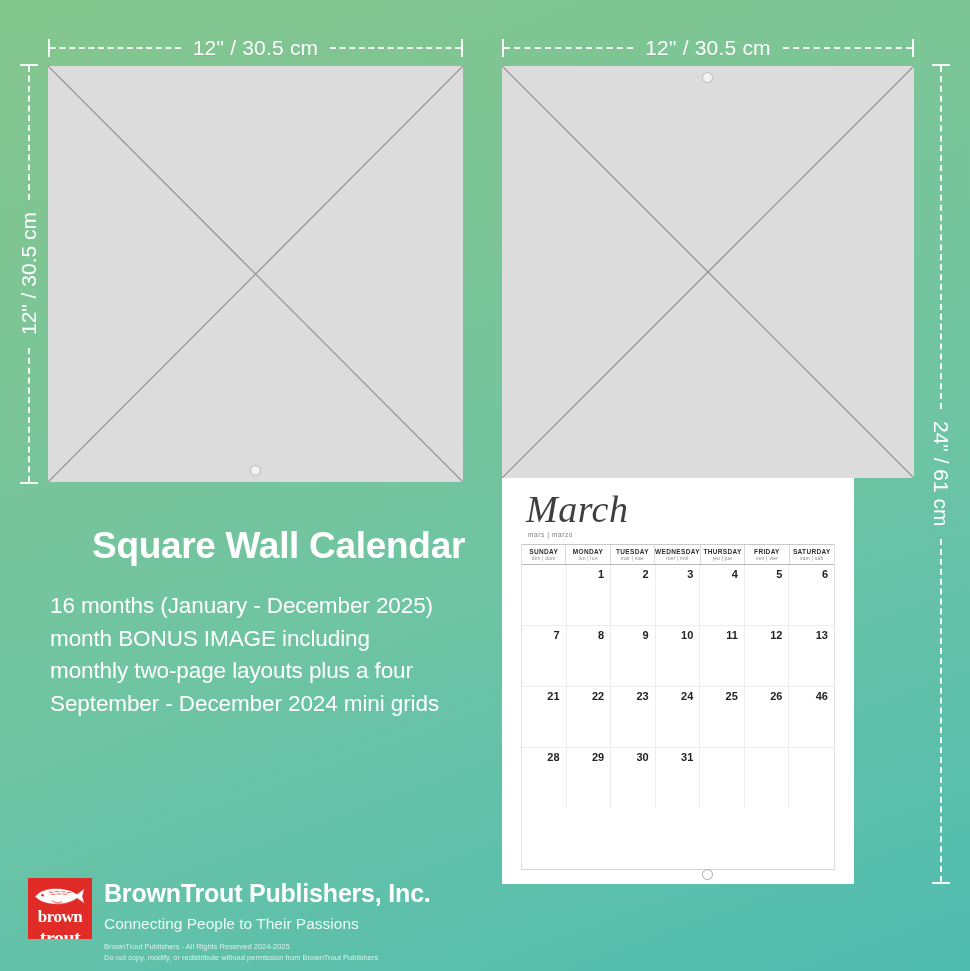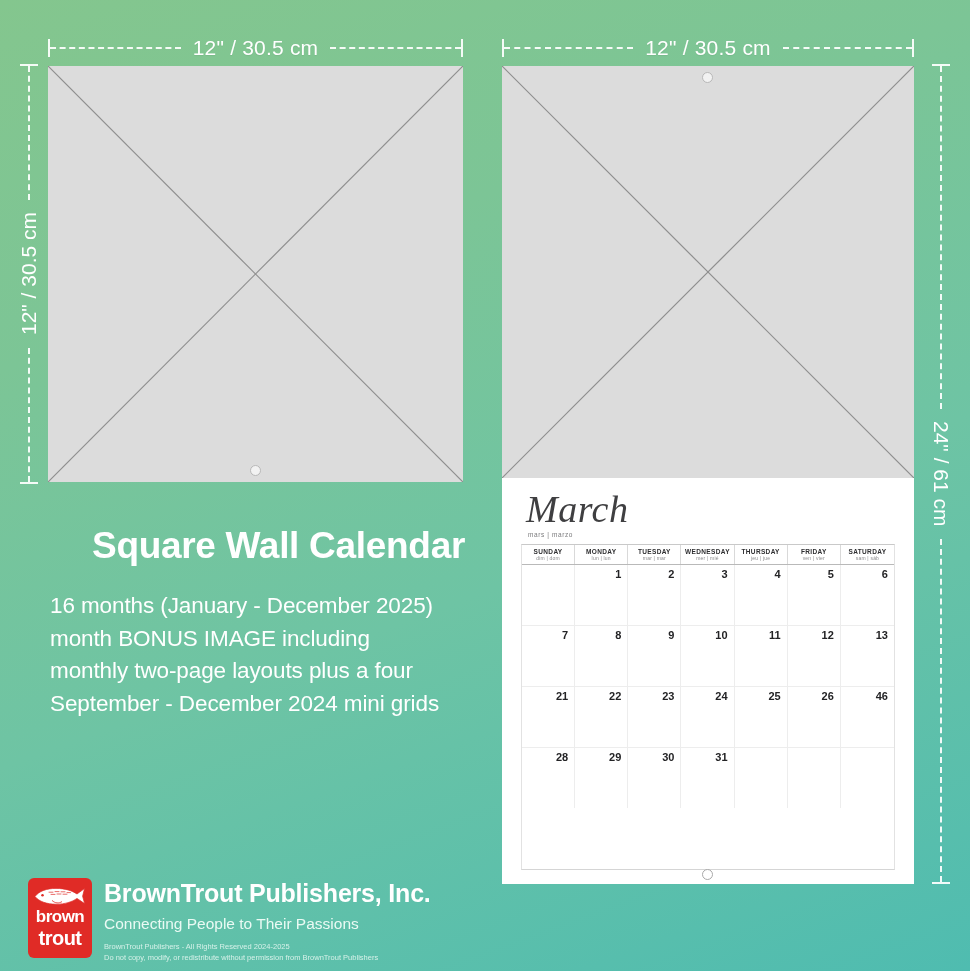--- a/index.html
+++ b/index.html
@@ -213,26 +213,27 @@
   
   .footer {
     position: absolute;
     left: 28px;
     bottom: 8px;
     display: flex;
     align-items: flex-start;
   }
   .logo {
     width: 64px;
-    height: 80px;
+    height: 61px;
     background: #e02b26;
-    border-radius: 6px;
+    border-radius: 0;
     position: relative;
     flex: 0 0 auto;
     overflow: hidden;
+    font-family: Liberation Serif, serif;
   }
   .logo .fish {
     position: absolute;
     left: 4px;
     top: 7px;
     width: 56px;
     height: 22px;
   }
   .logo .lt {
     position: absolute;
@@ -316,21 +317,21 @@
   </div>
 
   <div class="panel" style="left:502px; top:66px; width:412px; height:412px;">
     <svg class="xcross" viewBox="0 0 412 412" preserveAspectRatio="none">
       <line x1="0" y1="0" x2="412" y2="412" stroke="#8e8e8e" stroke-width="1.2"></line>
       <line x1="412" y1="0" x2="0" y2="412" stroke="#8e8e8e" stroke-width="1.2"></line>
     </svg>
     <span class="hole" style="left:200px; top:6px;"></span>
   </div>
 
-  <div class="calpage" style="left:502px; top:478px; width:412px; height:406px;">
+  <div class="calpage" style="left:502px; top:478px; width:352px; height:406px;">
 
     <div class="cal-month">
       <div class="mname">March</div>
       <div class="msub">mars | marzo</div>
     </div>
 
     <div class="cal-grid">
       <div class="cal-head">
         <div class="hcell">
           <div class="dow">SUNDAY</div>

